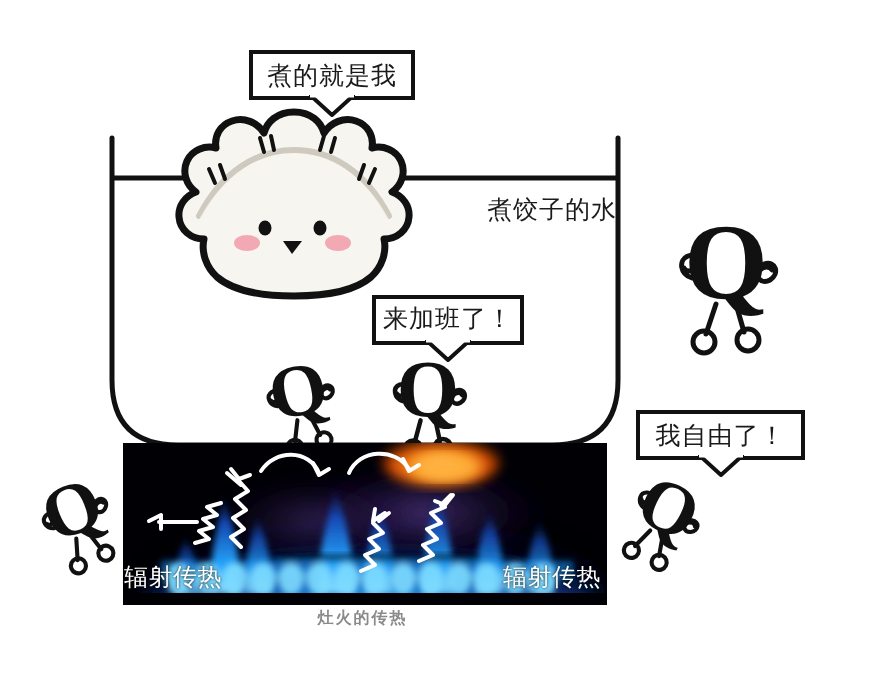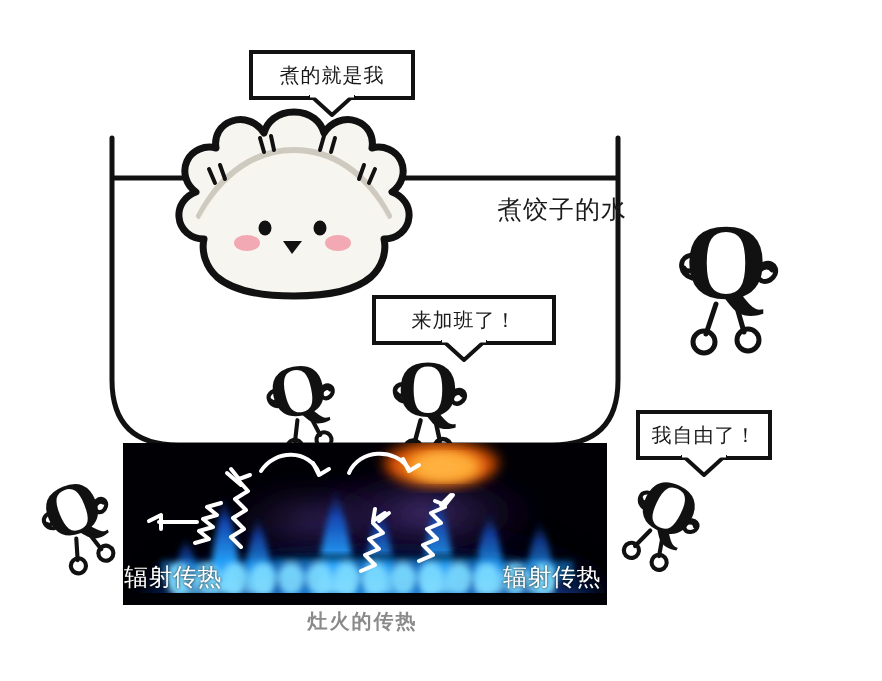--- a/index.html
+++ b/index.html
@@ -23,21 +23,21 @@
     position: absolute;
     border: 4px solid #111111;
     background: #ffffff;
     display: flex;
     align-items: center;
     justify-content: center;
     box-sizing: border-box;
     z-index: 40;
   }
   .bubble .btext {
-    font-size: 20px;
+    font-size: 25px;
     color: #1a1a1a;
     letter-spacing: 1px;
     white-space: nowrap;
     line-height: 1;
   }
   
   .tail {
     position: absolute;
     left: 50%;
     bottom: -21px;
@@ -82,29 +82,28 @@
   .qchar svg { display: block; overflow: visible; }
 
   
   .plain-label {
     position: absolute;
     font-size: 25px;
     color: #1a1a1a;
     letter-spacing: 1px;
     white-space: nowrap;
     z-index: 20;
-    margin-left: 10px;
   }
   #caption {
     position: absolute;
     left: 0;
     top: 608px;
     width: 725px;
     text-align: center;
-    font-size: 20px;
+    font-size: 16px;
     font-weight: bold;
     color: #8a8a8a;
     letter-spacing: 2px;
     z-index: 20;
   }
 </style>
 </head>
 <body>
 
 <div id="stage">
@@ -344,31 +343,31 @@
     <span class="btext">煮的就是我</span>
     <div class="tail">
       <svg width="46" height="22" viewBox="0 0 46 22">
         <path d="M1 0 L23 20 L45 0" fill="#ffffff" stroke="#111111" stroke-width="4" stroke-linejoin="round" stroke-linecap="round"></path>
         <line x1="1" y1="0" x2="45" y2="0" stroke="#ffffff" stroke-width="5"></line>
       </svg>
     </div>
   </div>
 
 
-  <div class="bubble" style="left:372px; top:295px; width:184px; height:50px;">
+  <div class="bubble" style="left:372px; top:295px; width:152px; height:50px;font-family:Liberation Mono, monospace;">
     <span class="btext">来加班了！</span>
     <div class="tail">
       <svg width="46" height="22" viewBox="0 0 46 22">
         <path d="M1 0 L23 20 L45 0" fill="#ffffff" stroke="#111111" stroke-width="4" stroke-linejoin="round" stroke-linecap="round"></path>
         <line x1="1" y1="0" x2="45" y2="0" stroke="#ffffff" stroke-width="5"></line>
       </svg>
     </div>
   </div>
 
-  <div class="bubble" style="left:636px; top:410px; width:136px; height:50px;">
+  <div class="bubble" style="left:636px; top:410px; width:169px; height:50px;">
     <span class="btext">我自由了！</span>
     <div class="tail">
       <svg width="46" height="22" viewBox="0 0 46 22">
         <path d="M1 0 L23 20 L45 0" fill="#ffffff" stroke="#111111" stroke-width="4" stroke-linejoin="round" stroke-linecap="round"></path>
         <line x1="1" y1="0" x2="45" y2="0" stroke="#ffffff" stroke-width="5"></line>
       </svg>
     </div>
   </div>
 
   <div id="caption">灶火的传热</div>

